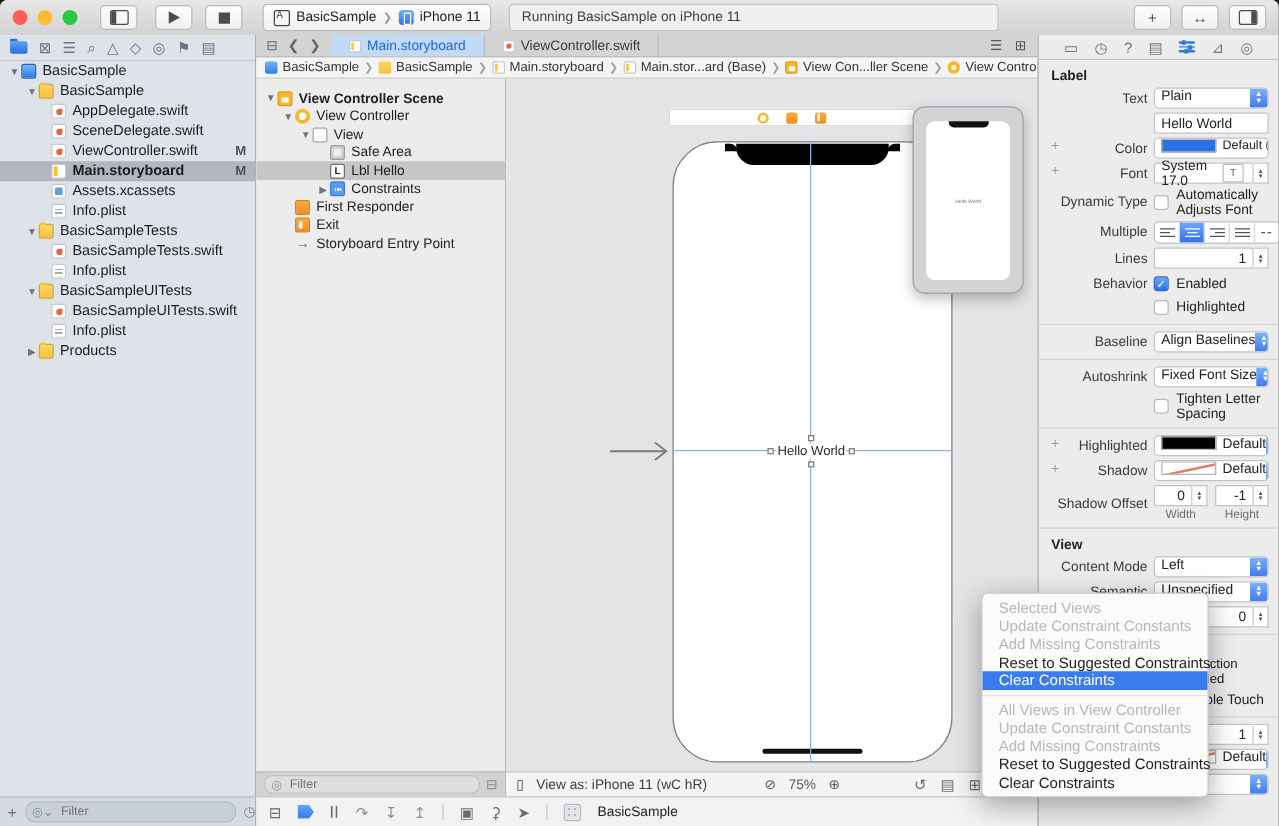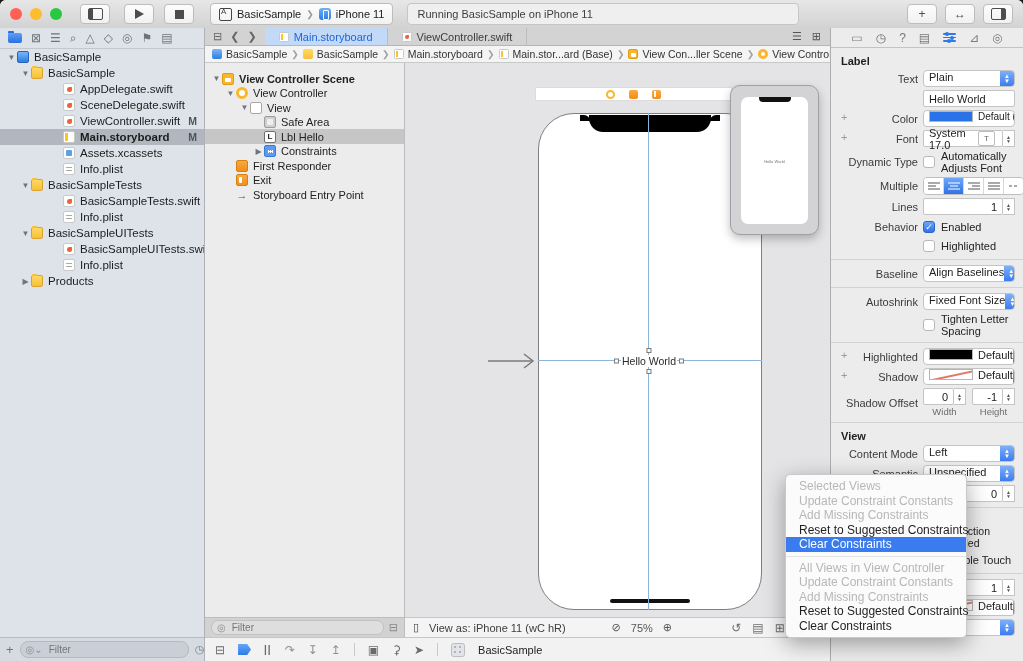--- a/index.html
+++ b/index.html
@@ -32,21 +32,21 @@
   
   .nav{position:absolute;left:0;top:28px;width:205px;height:609px;background:#dee3ea;border-right:1px solid #aeb2b8;box-sizing:border-box;}
   .nav-tabs{height:20px;display:flex;align-items:center;gap:9px;padding:0 8px;border-bottom:1px solid #c3c8cf;color:#6e747c;font-size:12px;}
   .nav-tabs .sel-folder{width:14px;height:10px;background:linear-gradient(#5ea0f5,#2a6fe0);border-radius:1px 2px 2px 2px;position:relative}
   .nav-tabs .sel-folder:before{content:"";position:absolute;left:0;top:-2px;width:6px;height:2px;background:#2a6fe0;border-radius:1px 1px 0 0;}
   .ntab{cursor:default}
   .ntree{position:absolute;top:21px;bottom:24px;left:0;right:0;overflow:hidden;}
   .n-row{height:16px;display:flex;align-items:center;font-size:11.5px;color:#1c1c1c;white-space:nowrap;}
   .n-row.selected{background:#b2b7bf;}
   .n-row .disc{width:11px;text-align:center;font-size:8px;color:#70757c;flex:none}
-  .lv0{padding-left:6px}.lv1{padding-left:20px}.lv2{padding-left:52px}
+  .lv0{padding-left:6px}.lv1{padding-left:20px}.lv2{padding-left:30px}
   .fi{width:12px;height:12px;flex:none;margin-right:5px;border-radius:2px;position:relative;box-sizing:border-box}
   .fi.project{background:linear-gradient(#79b6f8,#2e7de0);border:1px solid #2566bb}
   .fi.folder{background:linear-gradient(#ffd95e,#f7bf3e);border:1px solid #d9a22c}
   .fi.folder:before{content:"";position:absolute;left:0;top:-2px;width:5px;height:2px;background:#f7bf3e;border-radius:1px 1px 0 0}
   .fi.swift{background:#fff;border:1px solid #c9c9c9}
   .fi.swift:after{content:"";position:absolute;left:2.5px;top:2.5px;width:5px;height:5px;background:#e8653b;border-radius:50% 10% 50% 50%}
   .fi.storyboard{background:#fff;border:1px solid #c9c9c9}
   .fi.storyboard:after{content:"";position:absolute;left:1px;top:1px;bottom:1px;width:3px;background:#fcc426;}
   .fi.xcassets{background:#fff;border:1px solid #c9c9c9}
   .fi.xcassets:after{content:"";position:absolute;left:2px;top:2px;width:6px;height:6px;background:#59a2e8;border-radius:1px}

